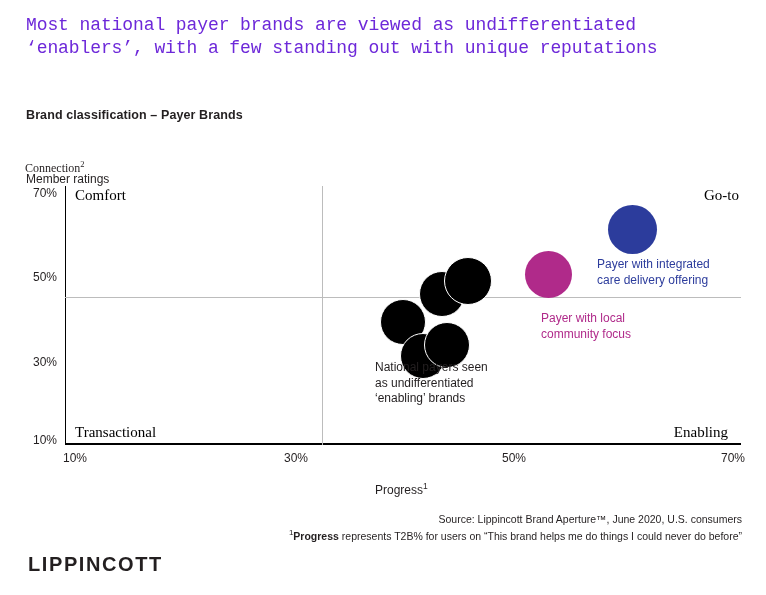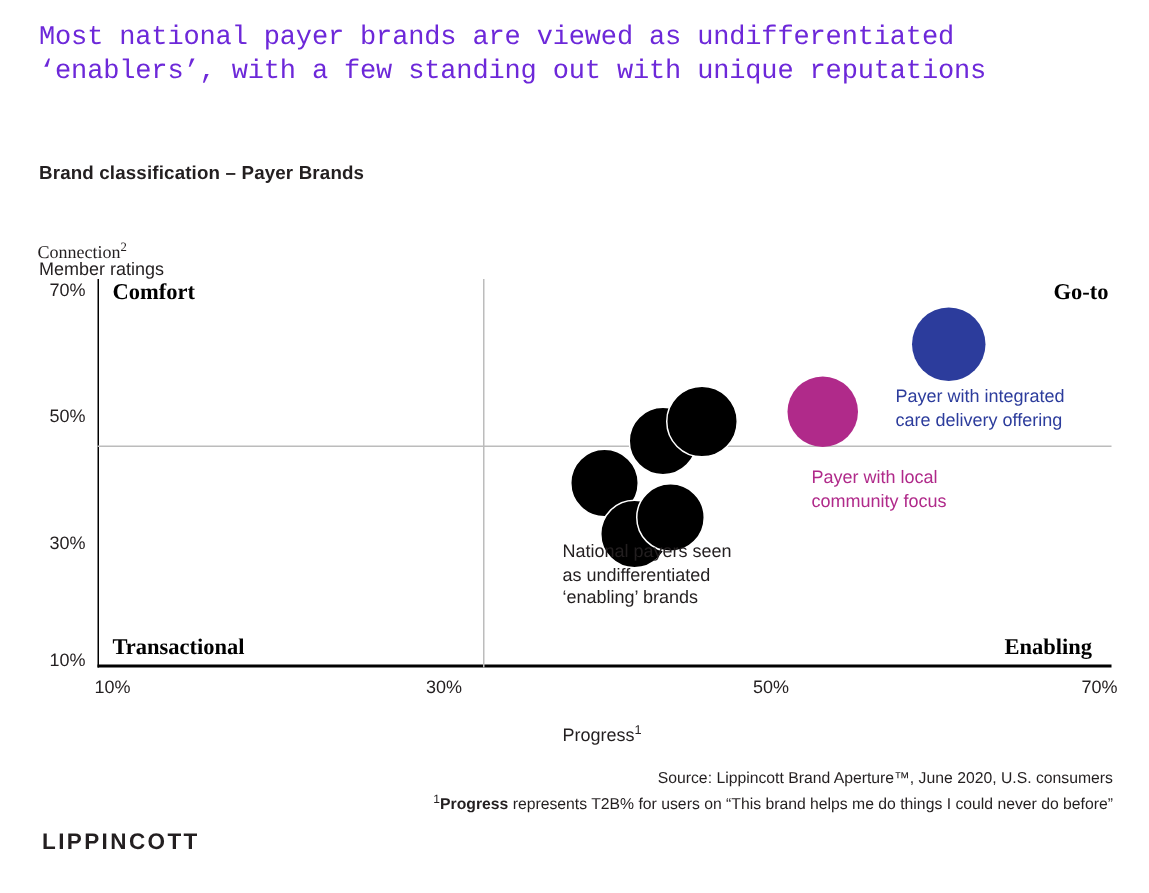--- a/index.html
+++ b/index.html
@@ -123,21 +123,21 @@
     margin-top: 6px;
     font-size: 12px;
     color: #231f20;
     white-space: nowrap;
   }
 
   
   .quad {
     position: absolute;
     font-family: "Liberation Serif", serif;
-    font-weight: bold;
+    font-weight: normal;
     font-size: 15px;
     color: #000000;
     white-space: nowrap;
   }
   #quad-comfort       { left: 10px;  top: 1px; }
   #quad-goto          { right: 2px;  top: 1px; }
   #quad-transactional { left: 10px;  bottom: 4px; }
   #quad-enabling      { right: 13px;  bottom: 4px; }
 
   
@@ -172,21 +172,21 @@
     line-height: 1.45;
     color: #231f20;
   }
   #footer sup { font-size: 8px; }
   #footer b { font-weight: bold; }
 
   #logo {
     position: absolute;
     left: 28px;
     top: 553px;
-    font-size: 15px;
+    font-size: 20px;
     font-weight: bold;
     letter-spacing: 1.6px;
     color: #231f20;
   }
 </style>
 </head>
 <body>
 
 <div id="title">Most national payer brands are viewed as undifferentiated ‘enablers’, with a few standing out with unique reputations</div>
 

